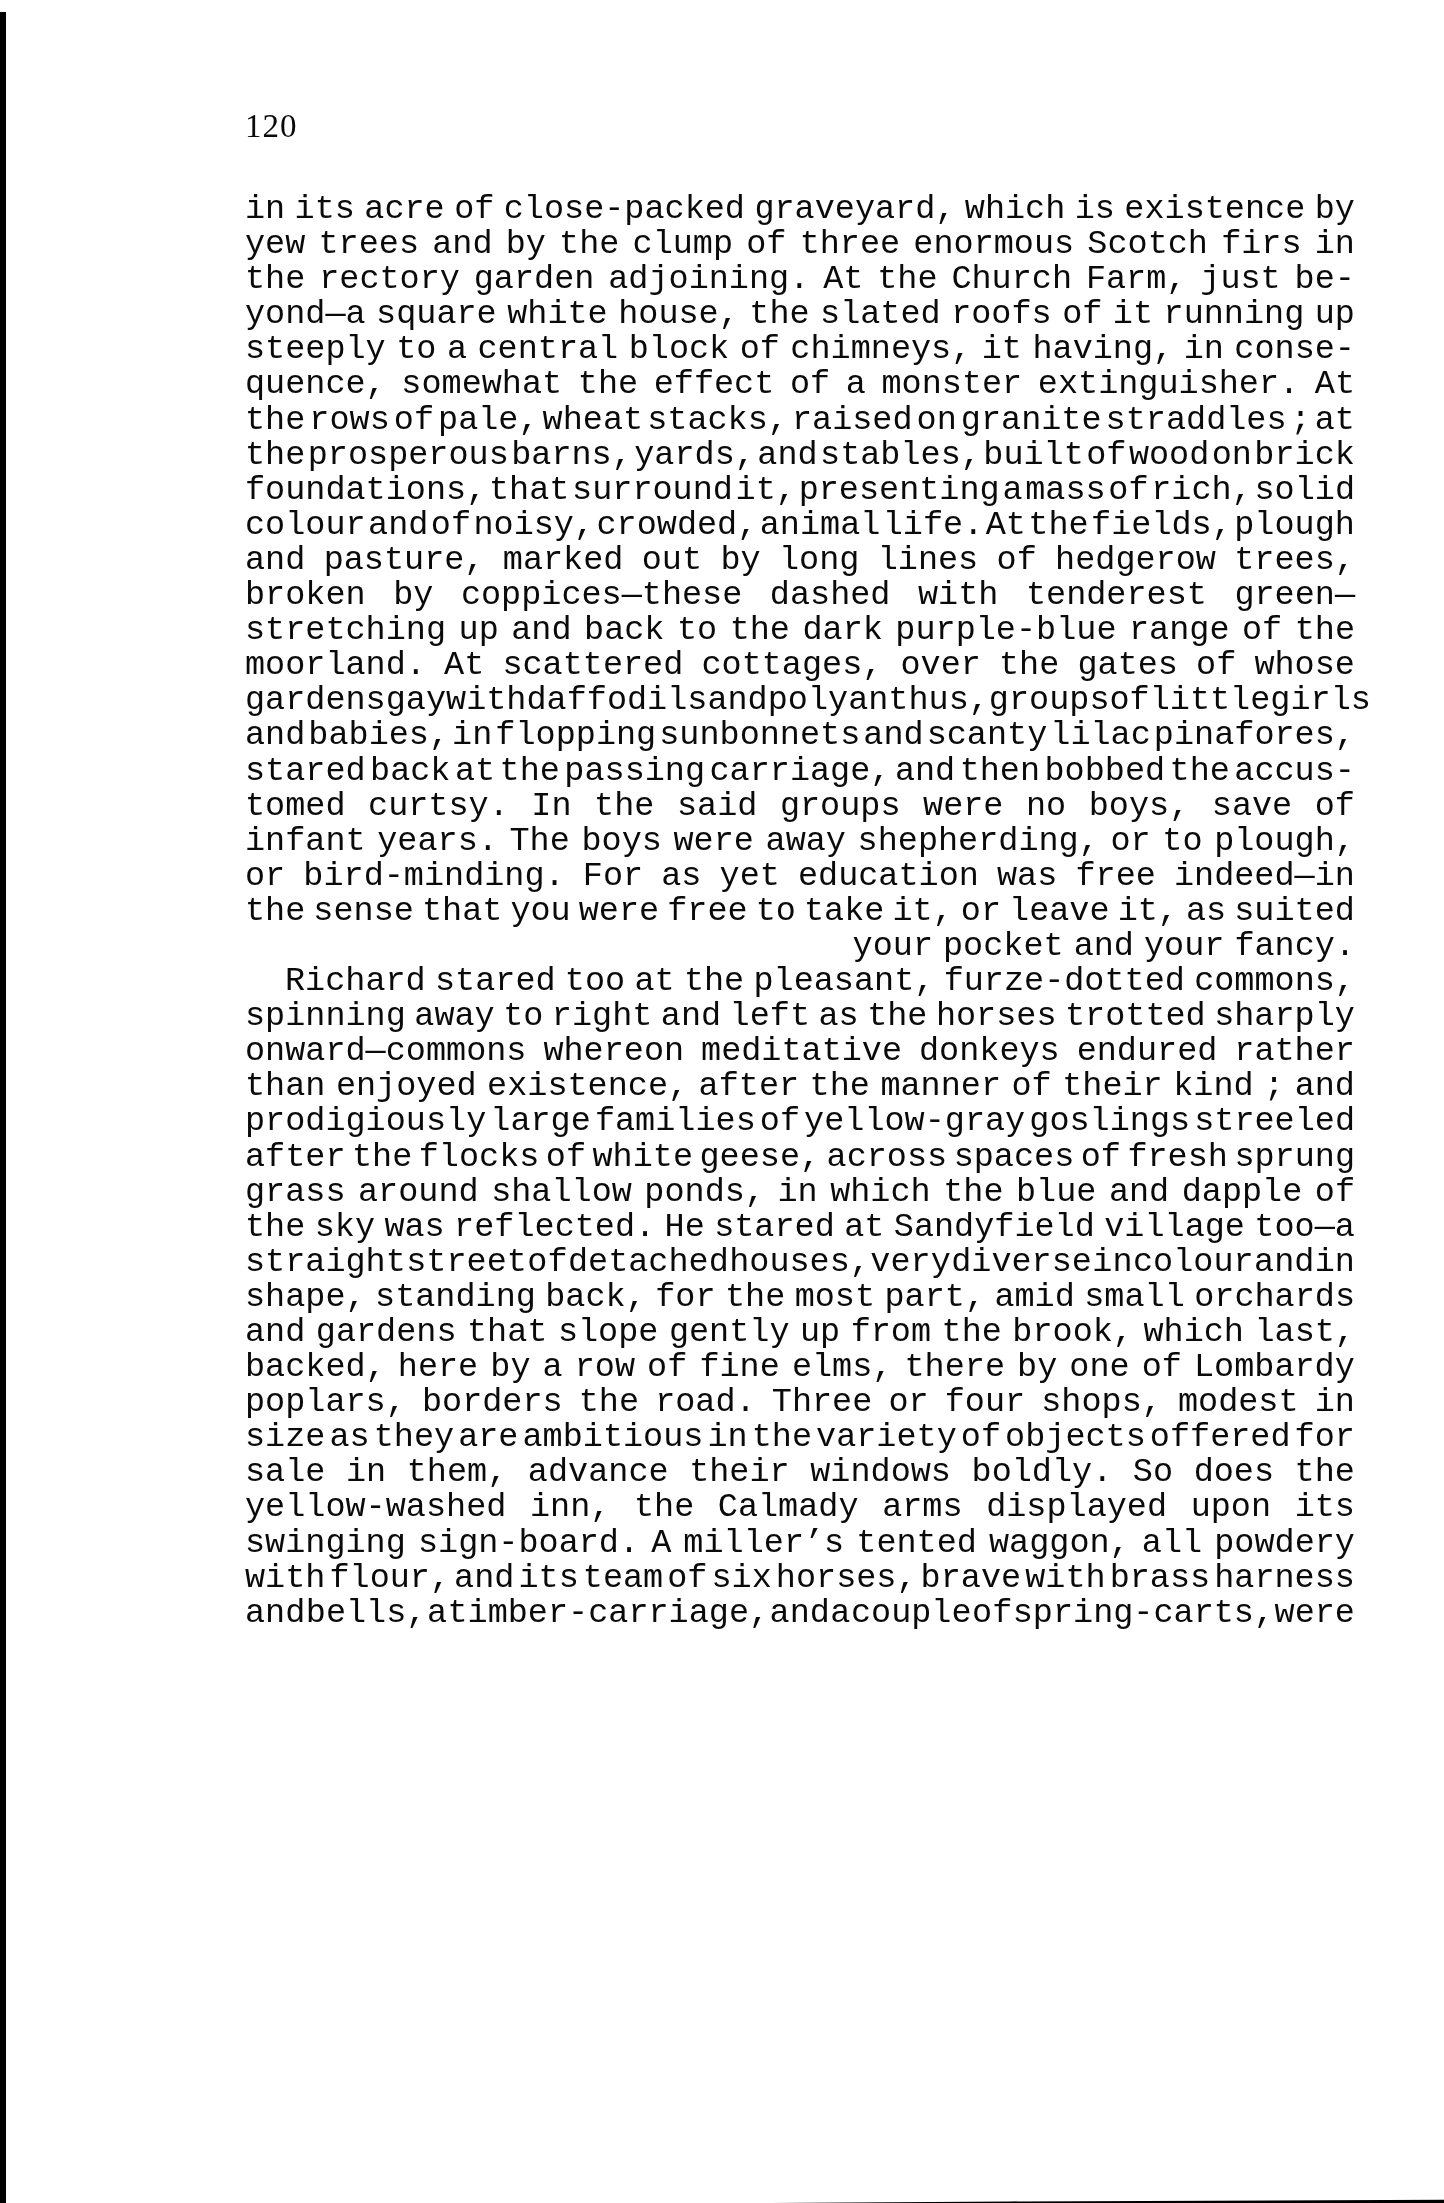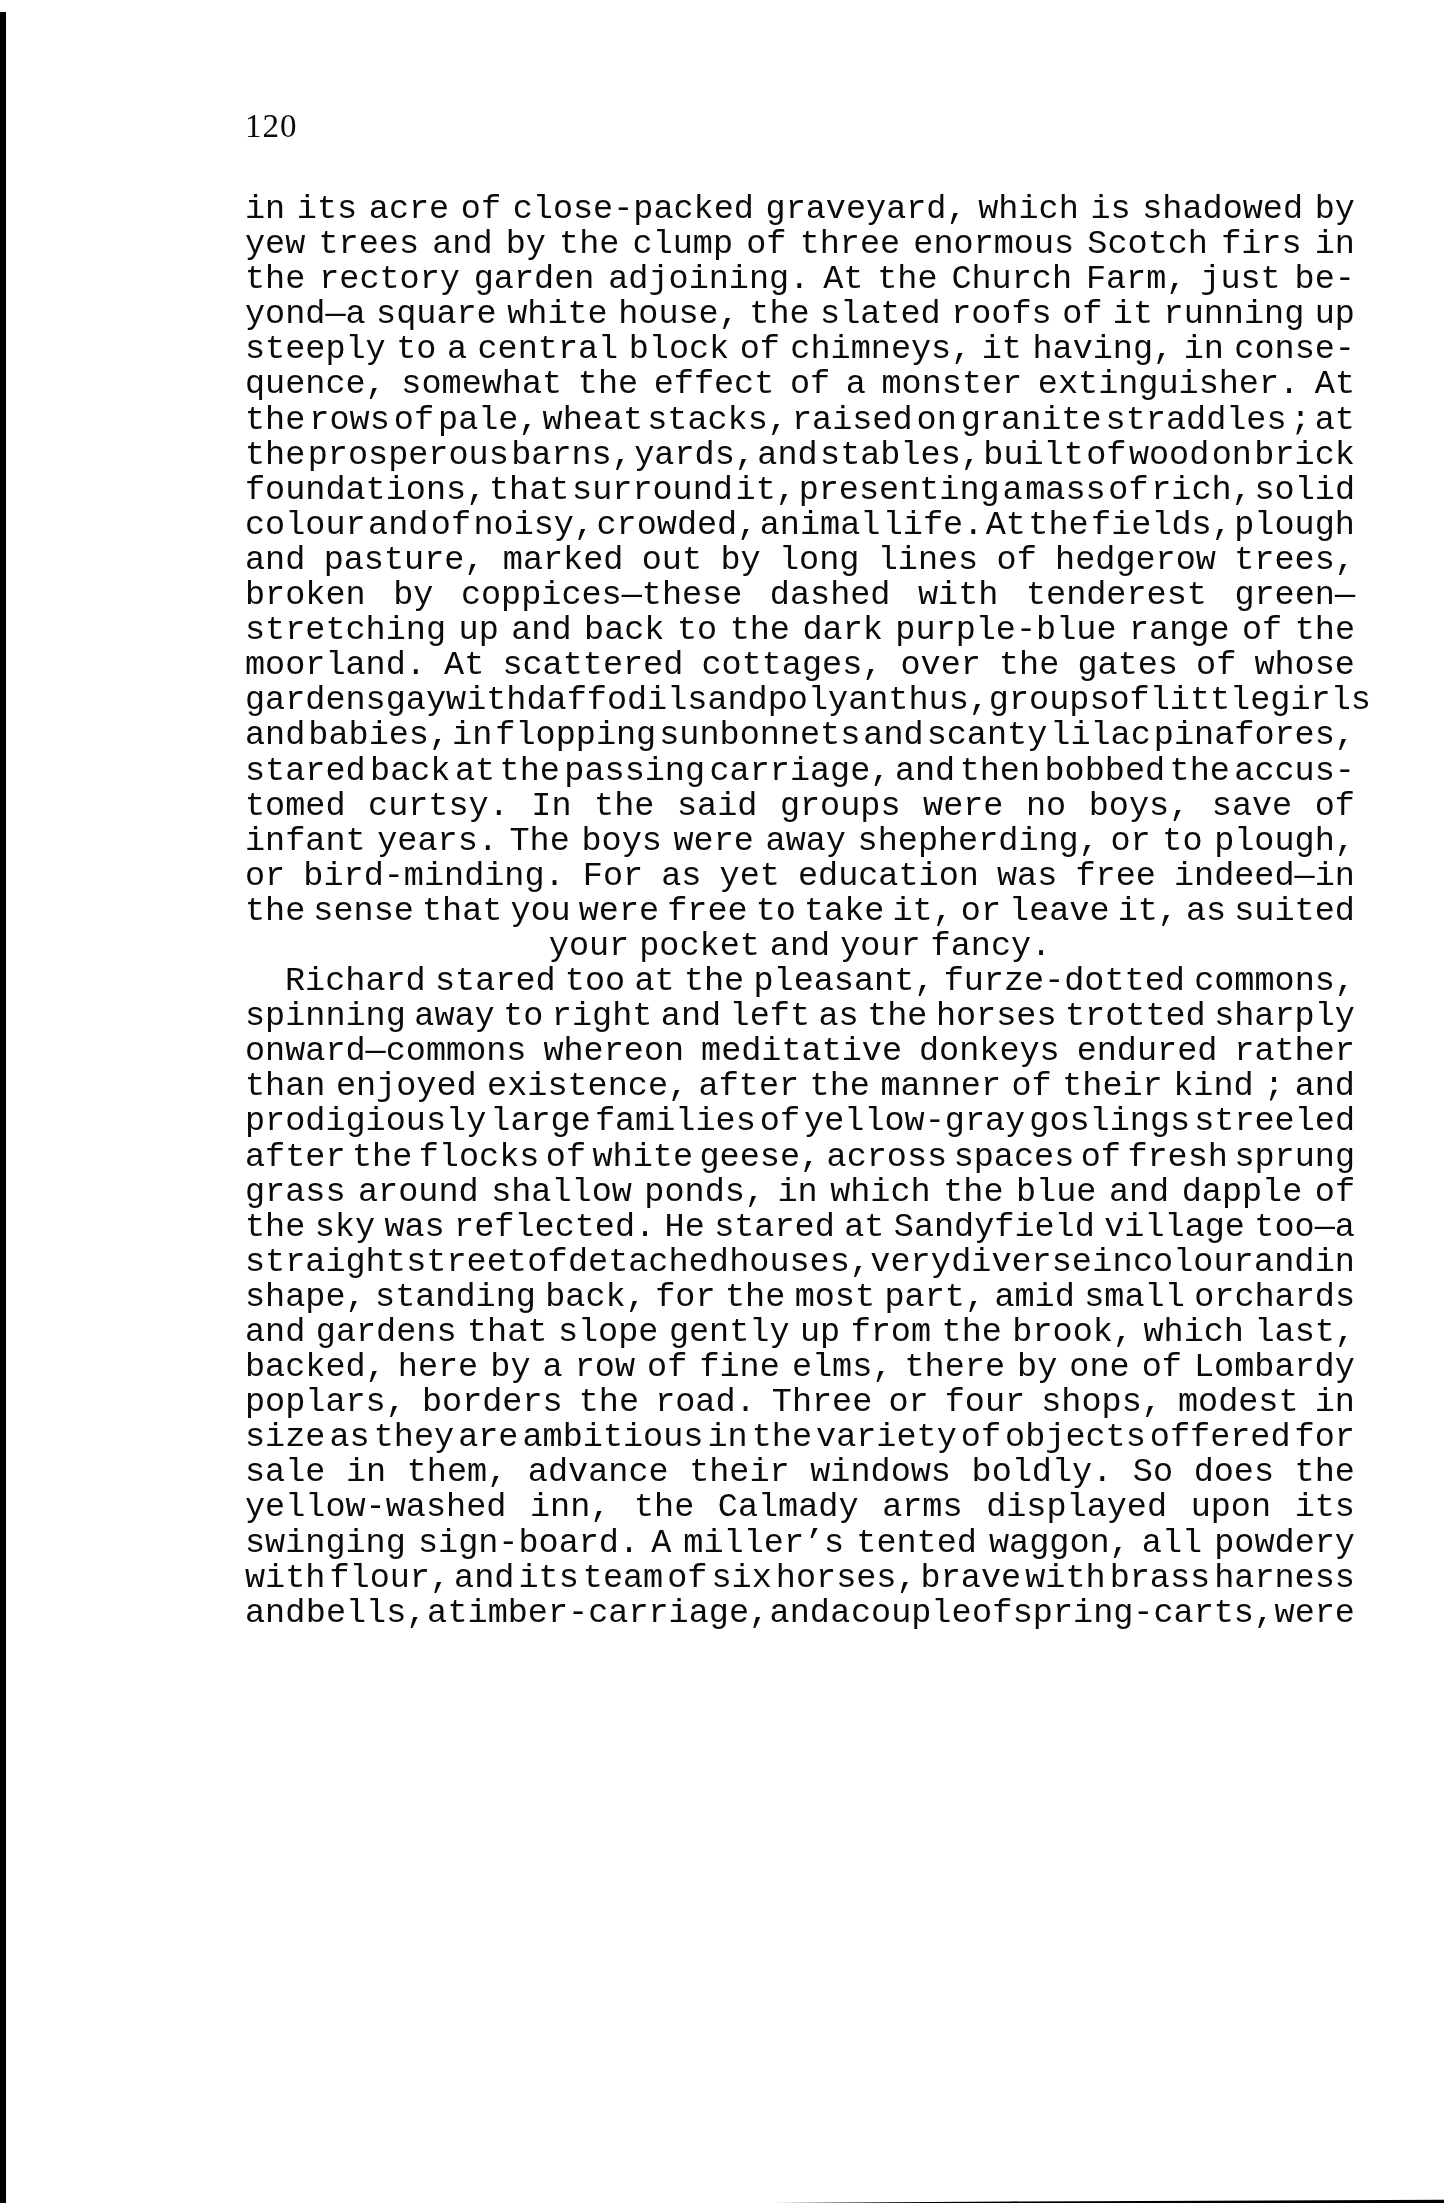--- a/index.html
+++ b/index.html
@@ -68,21 +68,21 @@
     .jline {
       display: flex;
       justify-content: space-between;
       height: 35.1px;
       line-height: 35.1px;
       font-size: 33.5px;
       white-space: nowrap;
       font-family: Liberation Mono, monospace;
     }
     .jline.last {
-      justify-content: center;
+      justify-content: flex-end;
       gap: 10px;
     }
     .jline.indent {
       padding-left: 40px;
     }
   </style>
 </head>
 <body>
 
 <div class="page">
@@ -96,21 +96,21 @@
   <div class="body-text" id="body-text">
       <div class="jline">
         <span>in</span>
         <span>its</span>
         <span>acre</span>
         <span>of</span>
         <span>close-packed</span>
         <span>graveyard,</span>
         <span>which</span>
         <span>is</span>
-        <span>shadowed</span>
+        <span>existence</span>
         <span>by</span>
       </div>
       <div class="jline">
         <span>yew</span>
         <span>trees</span>
         <span>and</span>
         <span>by</span>
         <span>the</span>
         <span>clump</span>
         <span>of</span>

